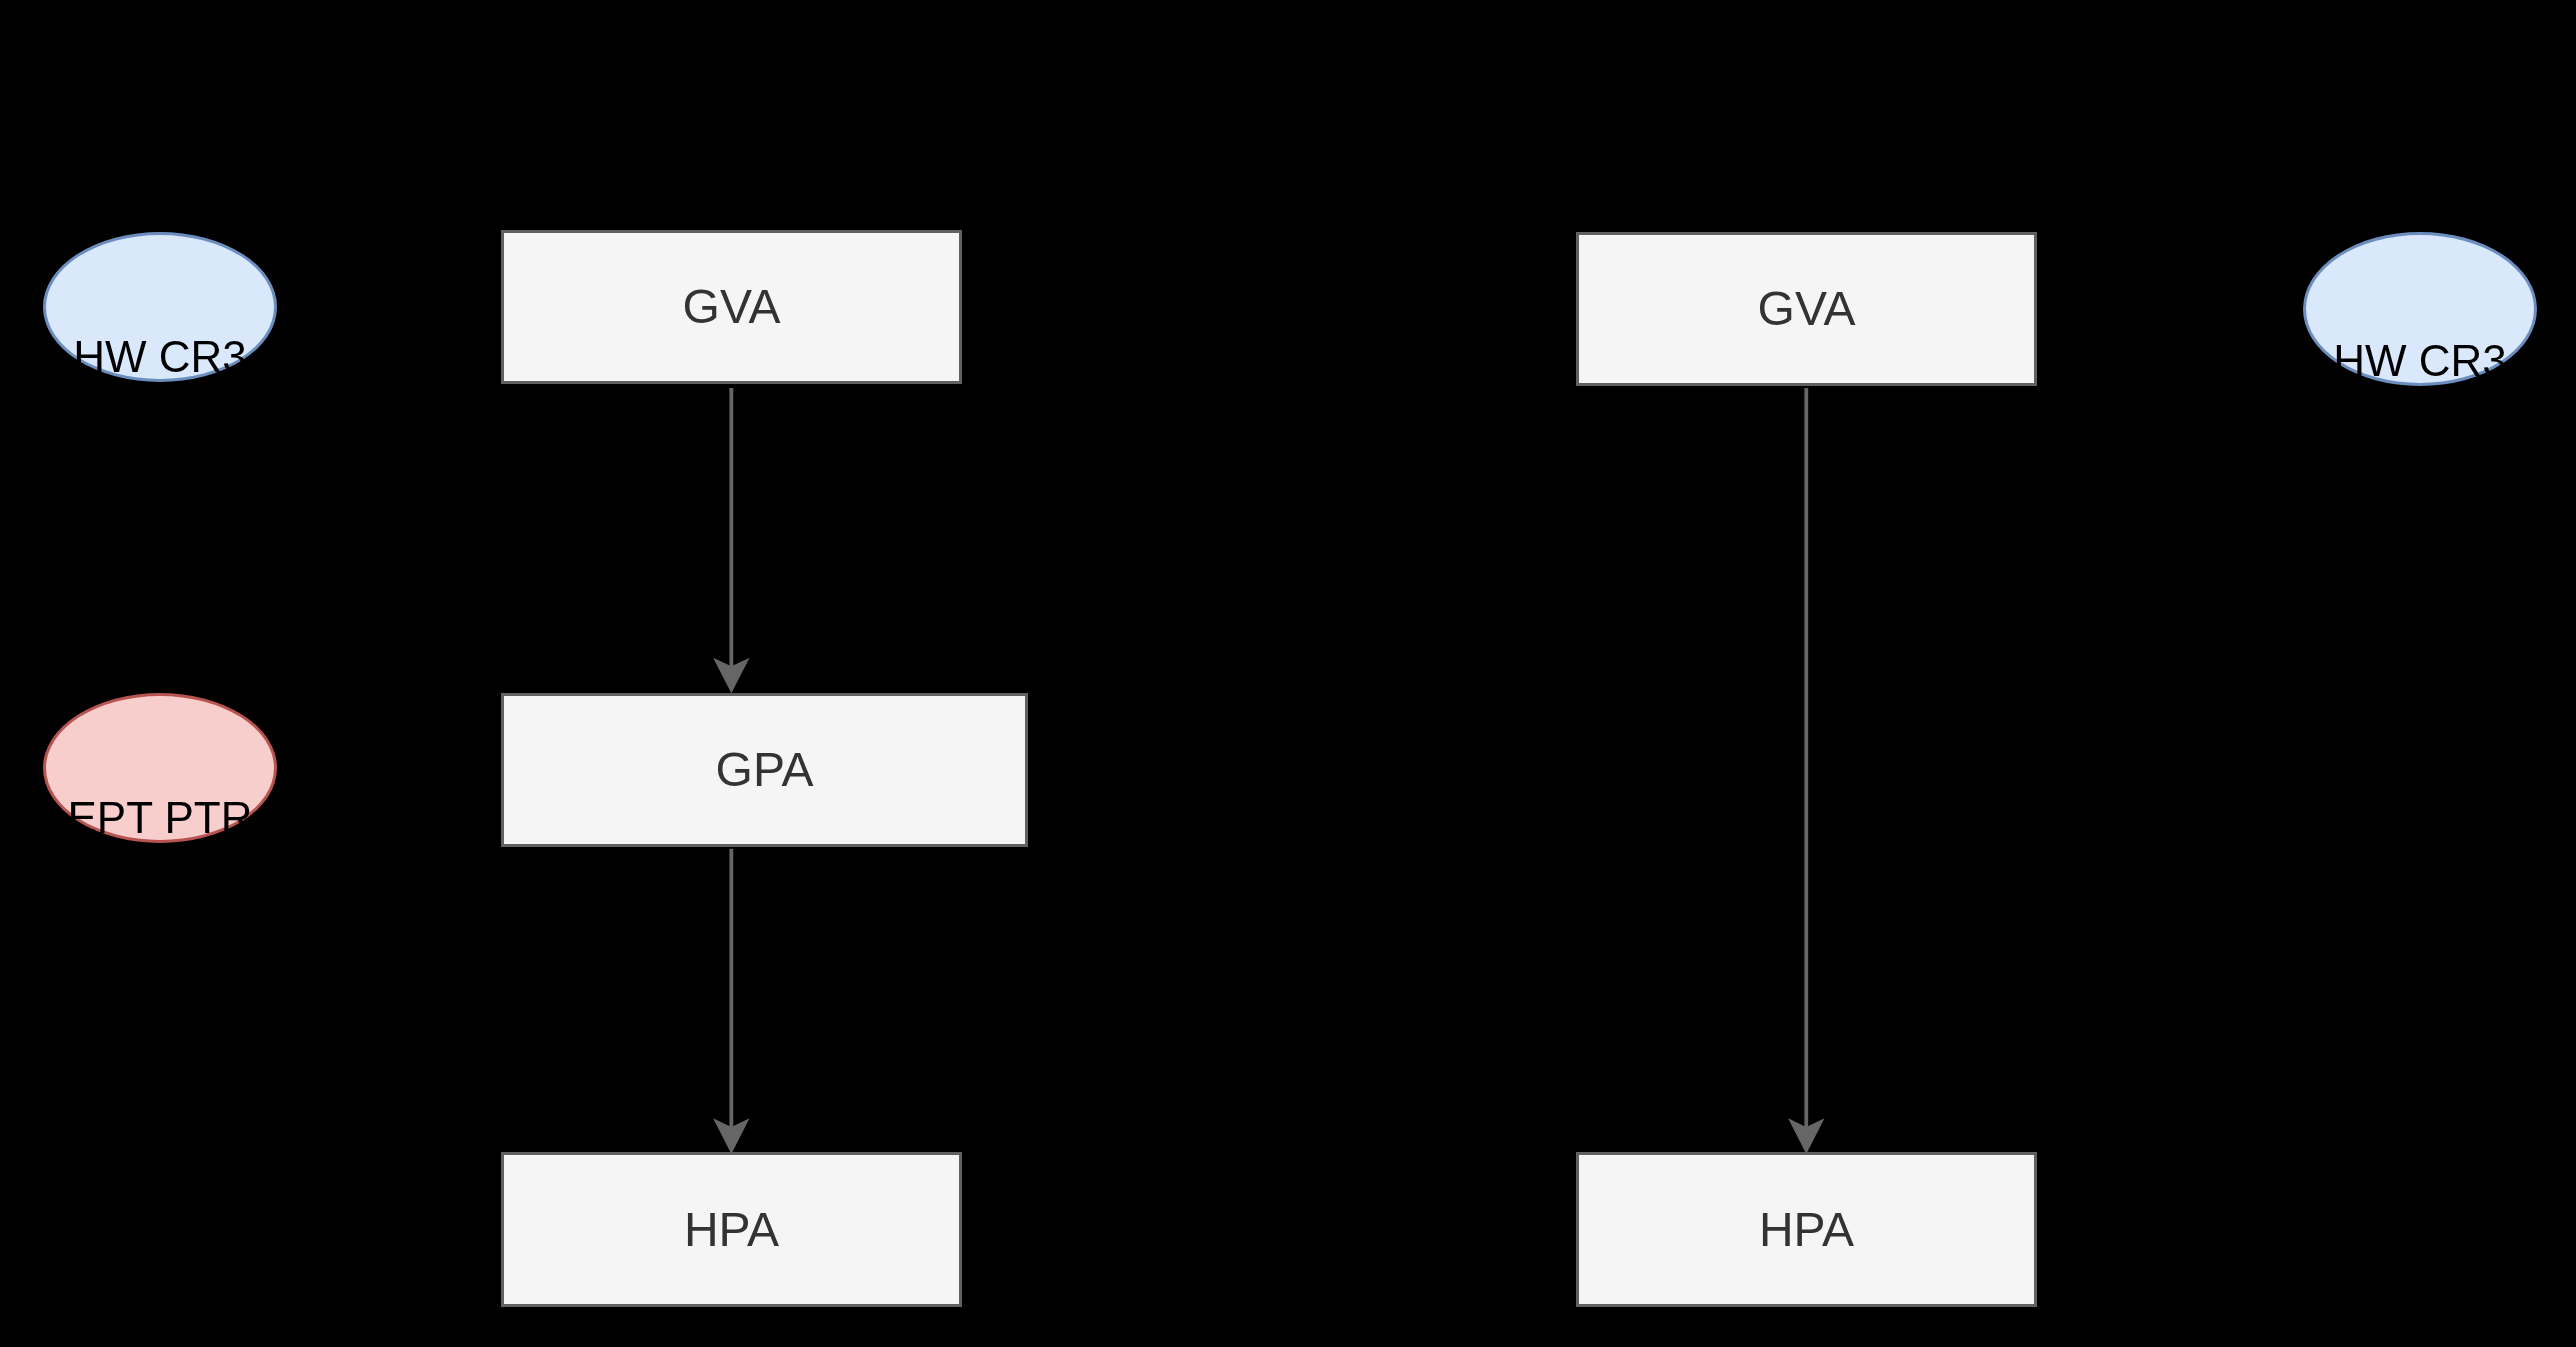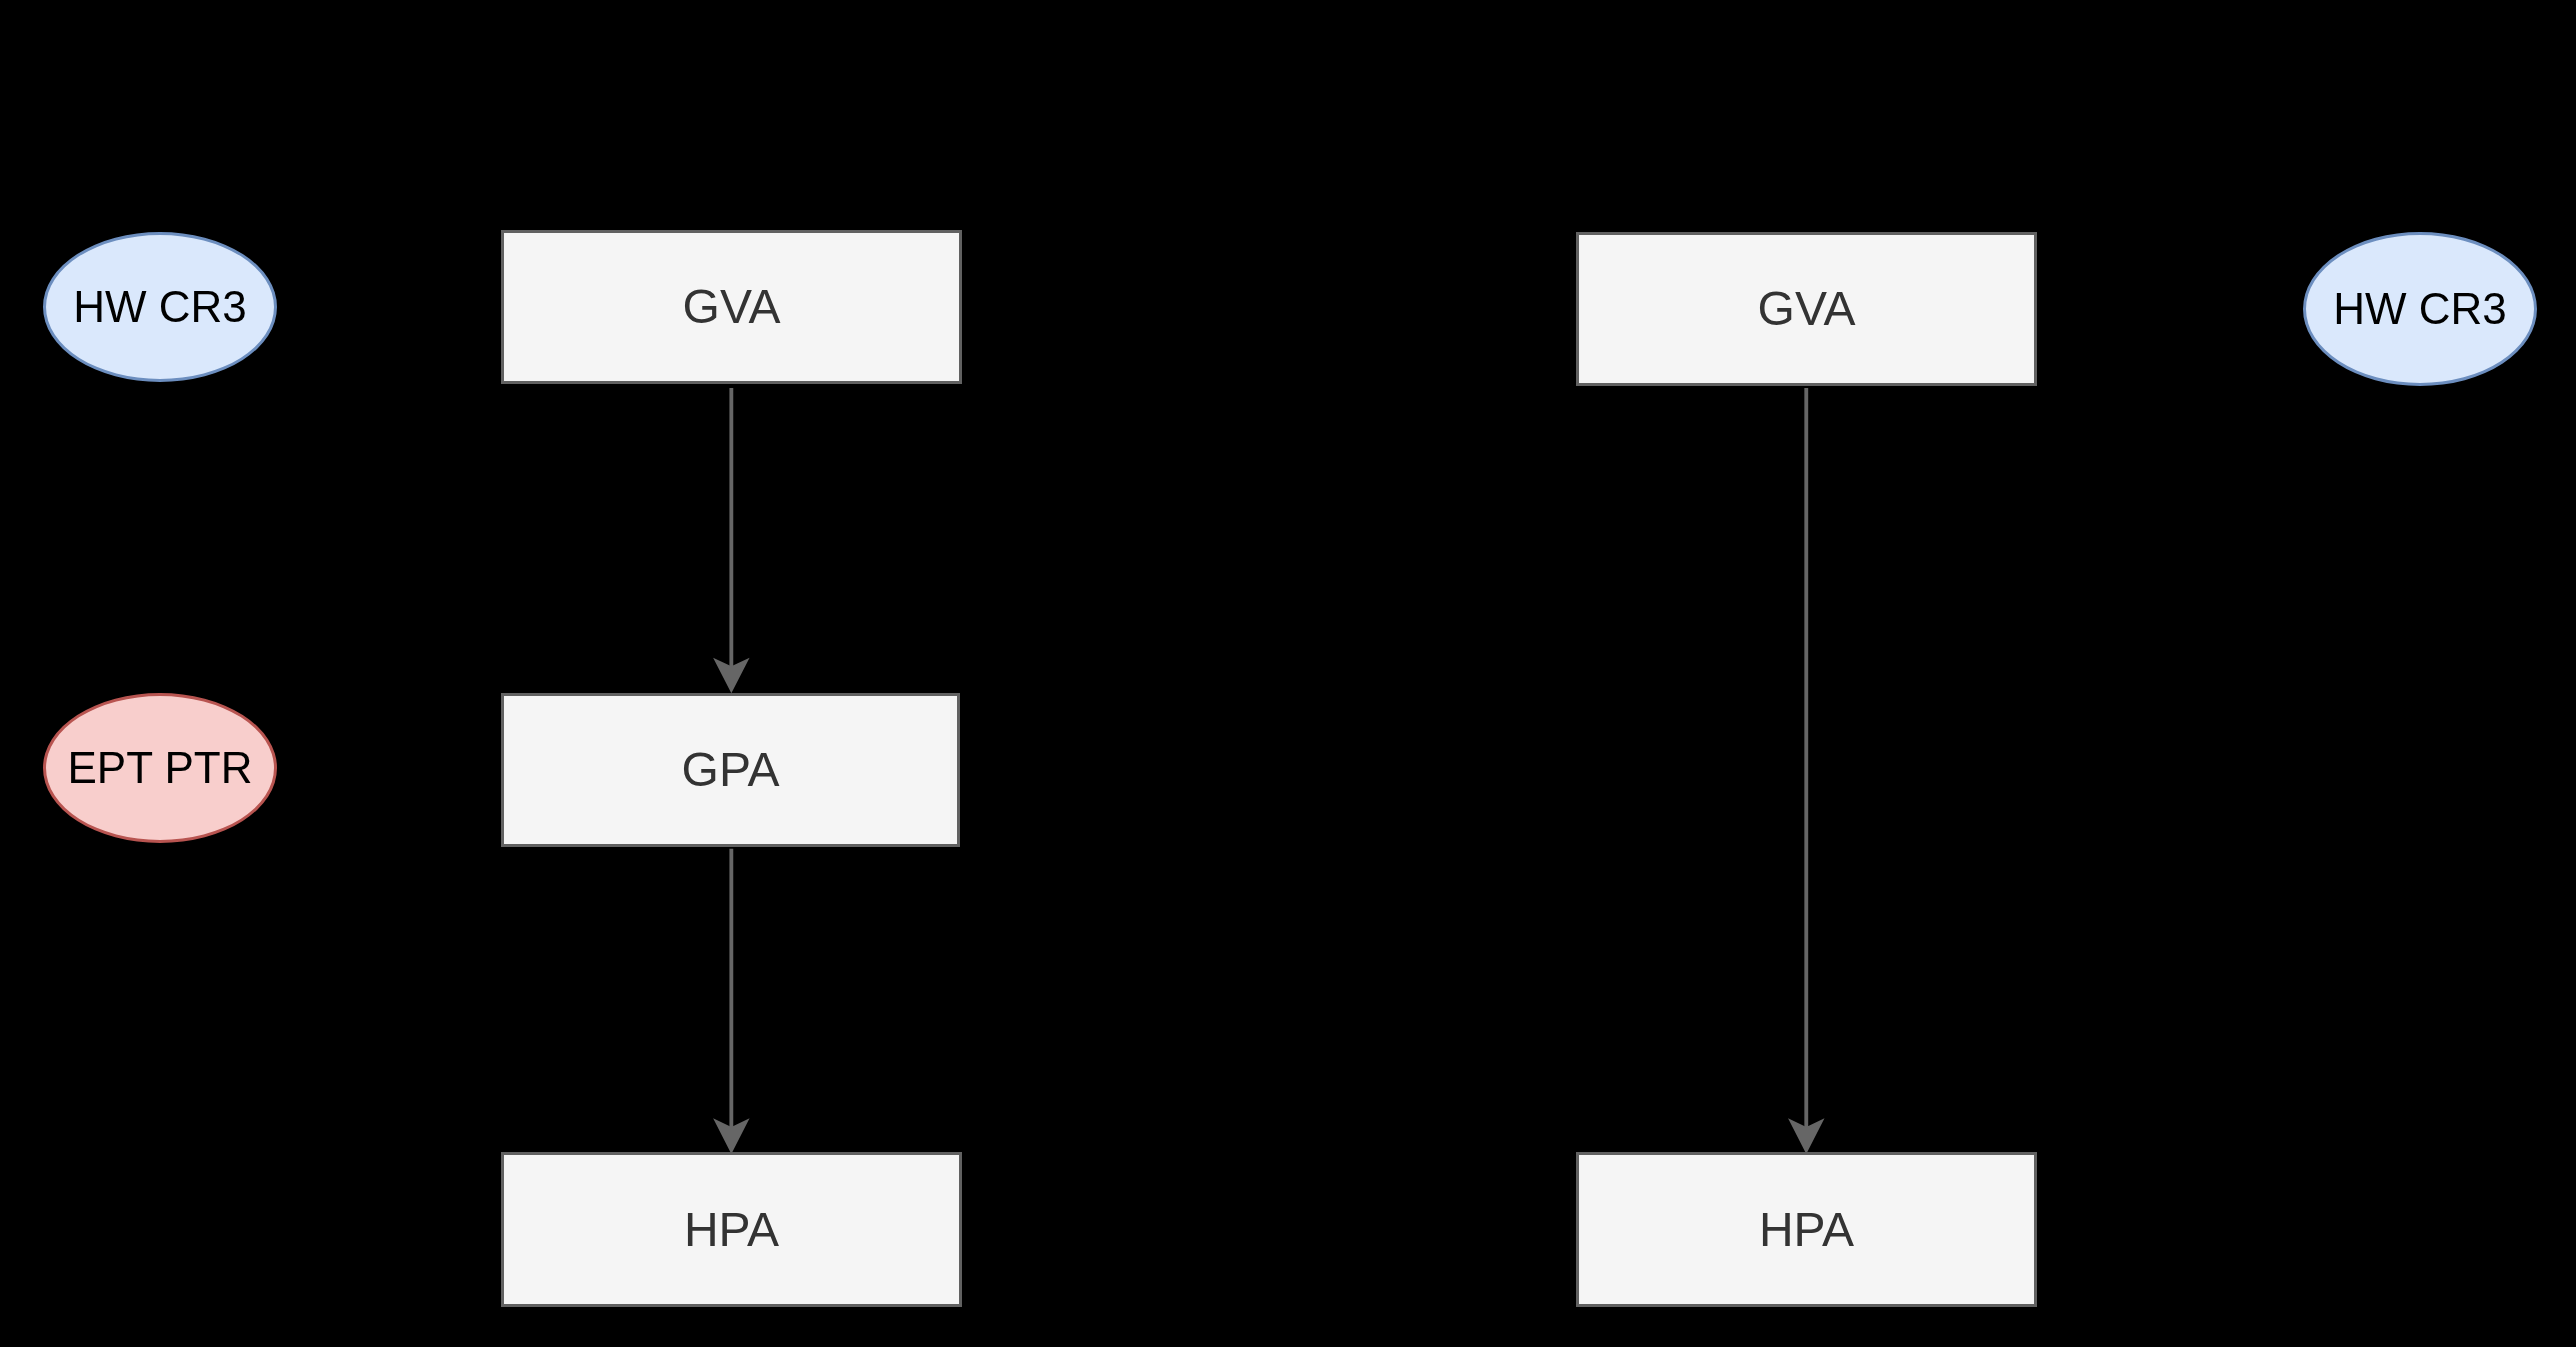--- a/index.html
+++ b/index.html
@@ -28,21 +28,21 @@
     color: #333333;
     font-size: 48px;
     line-height: 1;
     white-space: nowrap;
   }
   .node-ellipse {
     position: absolute;
     box-sizing: border-box;
     border-radius: 50%;
     display: flex;
-    align-items: center;
+    align-items: flex-end;
     justify-content: center;
     color: #000000;
     font-size: 44px;
     line-height: 1;
     white-space: nowrap;
   }
   .ellipse-blue {
     background: #dae8fc;
     border: 3.8px solid #6c8ebf;
   }
@@ -53,21 +53,21 @@
   .edge-layer {
     position: absolute;
     left: 0;
     top: 0;
     width: 2576px;
     height: 1348px;
     pointer-events: none;
   }
   
   #box-gva-left  { left: 501px;  top: 230px;  width: 461px; height: 154px; }
-  #box-gpa-left  { left: 501px;  top: 693px;  width: 459px; height: 154px; }
+  #box-gpa-left  { left: 501px;  top: 693px;  width: 527px; height: 154px; }
   #box-hpa-left  { left: 501px;  top: 1152px; width: 461px; height: 155px; }
   #box-gva-right { left: 1576px; top: 232px;  width: 461px; height: 154px; }
   #box-hpa-right { left: 1576px; top: 1152px; width: 461px; height: 155px; }
   #el-hwcr3-left  { left: 43px;   top: 232px; width: 234px; height: 150px; }
   #el-eptptr      { left: 43px;   top: 693px; width: 234px; height: 150px; }
   #el-hwcr3-right { left: 2303px; top: 232px; width: 234px; height: 154px; }
 </style>
 </head>
 <body>
 

